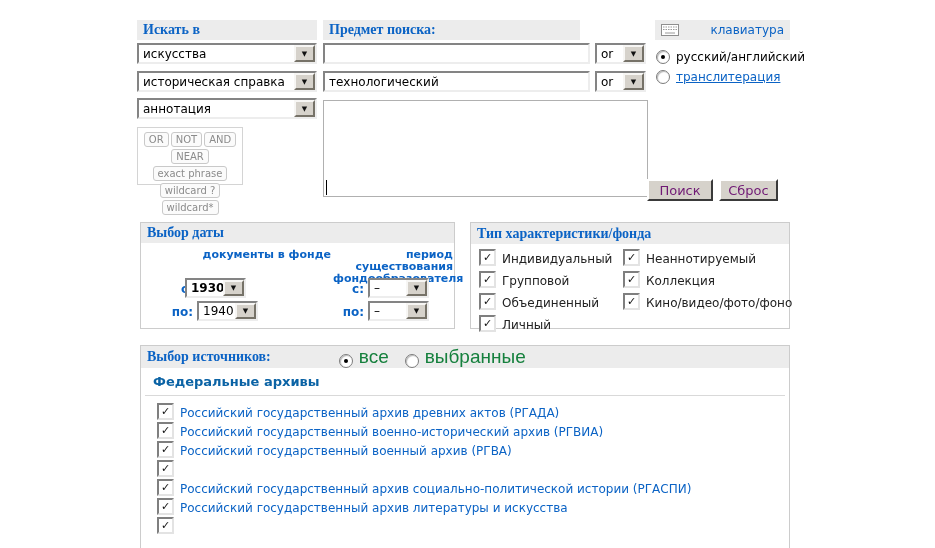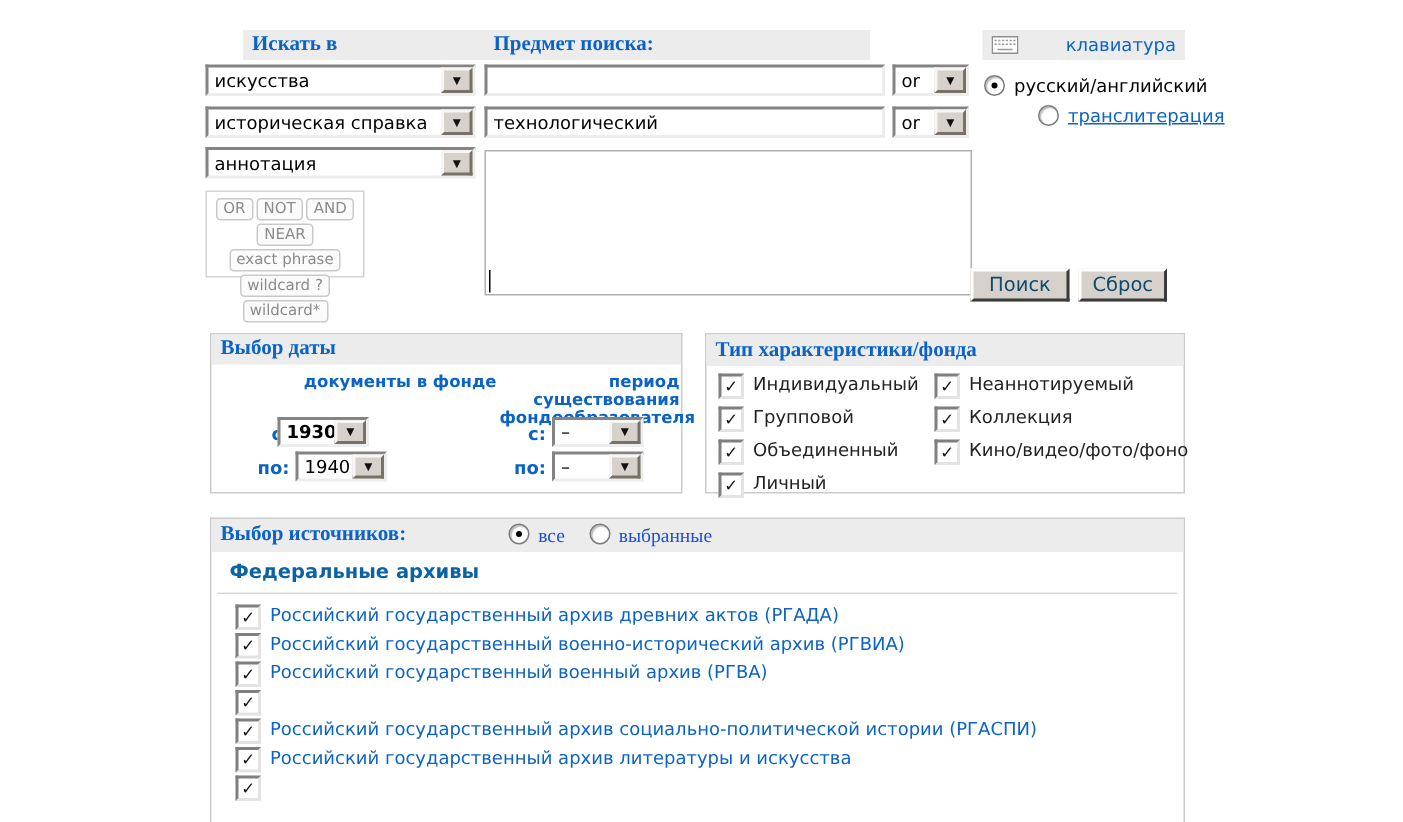--- a/index.html
+++ b/index.html
@@ -26,56 +26,56 @@
   
   .tin{background:#fff;border:2px solid;border-color:#848484 #ededed #ededed #848484;
        font-family:"DejaVu Sans",sans-serif;font-size:12px;color:#000;padding:0 4px;outline:none;}
 
   .ta{background:#fff;border:1px solid #b0b0b0;resize:none;outline:none;
       font-family:"DejaVu Sans",sans-serif;font-size:12px;}
   .caret{width:1px;height:15px;background:#000;}
 
   
   .push{background:#d6d2cb;border:2px solid;border-color:#ffffff #3a3a3a #3a3a3a #ffffff;
-        font-family:"DejaVu Sans",sans-serif;font-size:13px;color:#0c4a6e;
+        font-family:"DejaVu Sans",sans-serif;font-size:13px;color:#701a75;
         display:flex;align-items:center;justify-content:center;cursor:pointer;}
 
   
   .opsbox{border:1px solid #d4d4d4;padding:3px 2px;text-align:center;}
   .op{display:inline-block;background:#fbfbfb;border:1px solid #c9c9c9;border-radius:3px;
       color:#8b8b8b;font-size:10px;font-family:"DejaVu Sans",sans-serif;
       padding:1px 4px;margin:1px 1px;cursor:pointer;}
 
   
   .cb{width:13px;height:13px;background:#fff;border:2px solid;flex:0 0 13px;
       border-color:#7f7f7f #e3e3e3 #e3e3e3 #7f7f7f;display:flex;align-items:center;
       justify-content:center;cursor:pointer;}
   .cb .mark{font-size:11px;line-height:9px;color:#111;font-weight:bold;margin-top:-1px;}
 
   
   .radio{width:12px;height:12px;border-radius:50%;background:#fff;flex:0 0 12px;
          border:1px solid #7c7c7c;box-shadow:inset 1px 1px 1px rgba(0,0,0,0.28);
          display:flex;align-items:center;justify-content:center;cursor:pointer;}
   .radio .dot{width:4px;height:4px;border-radius:50%;background:#000;}
 
-  .row{display:flex;align-items:flex-start;gap:6px;}
+  .row{display:flex;align-items:flex-end;gap:6px;}
   .cblabel{color:#222222;font-size:12px;white-space:nowrap;}
   .link{color:#0b63c5;text-decoration:none;cursor:pointer;white-space:nowrap;}
   .ulink{color:#0b63c5;text-decoration:underline;cursor:pointer;}
   .smallblue{color:#0b63c5;font-size:11px;font-weight:bold;text-align:right;line-height:12px;}
   .fieldlab{color:#0b63c5;font-size:12px;font-weight:bold;text-align:right;}
-  .serifopt{font-family:Liberation Serif, serif;font-size:13px;color:#1d4ed8;}
+  .serifopt{font-family:Liberation Sans, sans-serif;font-size:19px;color:#15803d;}
   .sep{border-top:1px solid #d9d9d9;}
 </style>
 </head>
 <body>
 
 <div class="page">
 
-  <div class="abs bar" style="left:137px;top:20px;width:180px;height:20px;margin-left:25px;">
+  <div class="abs bar" style="left:137px;top:20px;width:180px;height:20px;">
     <span>Искать в</span>
   </div>
 
   <div class="abs sel" style="left:137px;top:43px;width:180px;height:21px;">
     <span class="txt">искусства</span>
     <span class="btn">▼</span>
   </div>
   <div class="abs sel" style="left:137px;top:71px;width:180px;height:21px;">
     <span class="txt">историческая справка</span>
     <span class="btn">▼</span>
@@ -119,21 +119,21 @@
     </svg>
     <span class="link" style="font-family:'DejaVu Sans',sans-serif;font-weight:normal;font-size:12px;">клавиатура</span>
   </div>
 
   <div class="abs row" style="left:656px;top:50px;">
     <span class="radio">
         <span class="dot"></span>
       </span>
     <span style="color:#000;">русский/английский</span>
   </div>
-  <div class="abs row" style="left:692px;top:70px;">
+  <div class="abs row" style="left:656px;top:70px;">
     <span class="radio"></span>
     <span class="ulink">транслитерация</span>
   </div>
 
   <button class="abs push" style="left:647px;top:179px;width:66px;height:22px;">Поиск</button>
   <button class="abs push" style="left:719px;top:179px;width:59px;height:22px;">Сброс</button>
 
   <div class="abs box" style="left:140px;top:222px;width:315px;height:107px;">
     <div class="bar" style="height:20px;">
       <span>Выбор даты</span>

